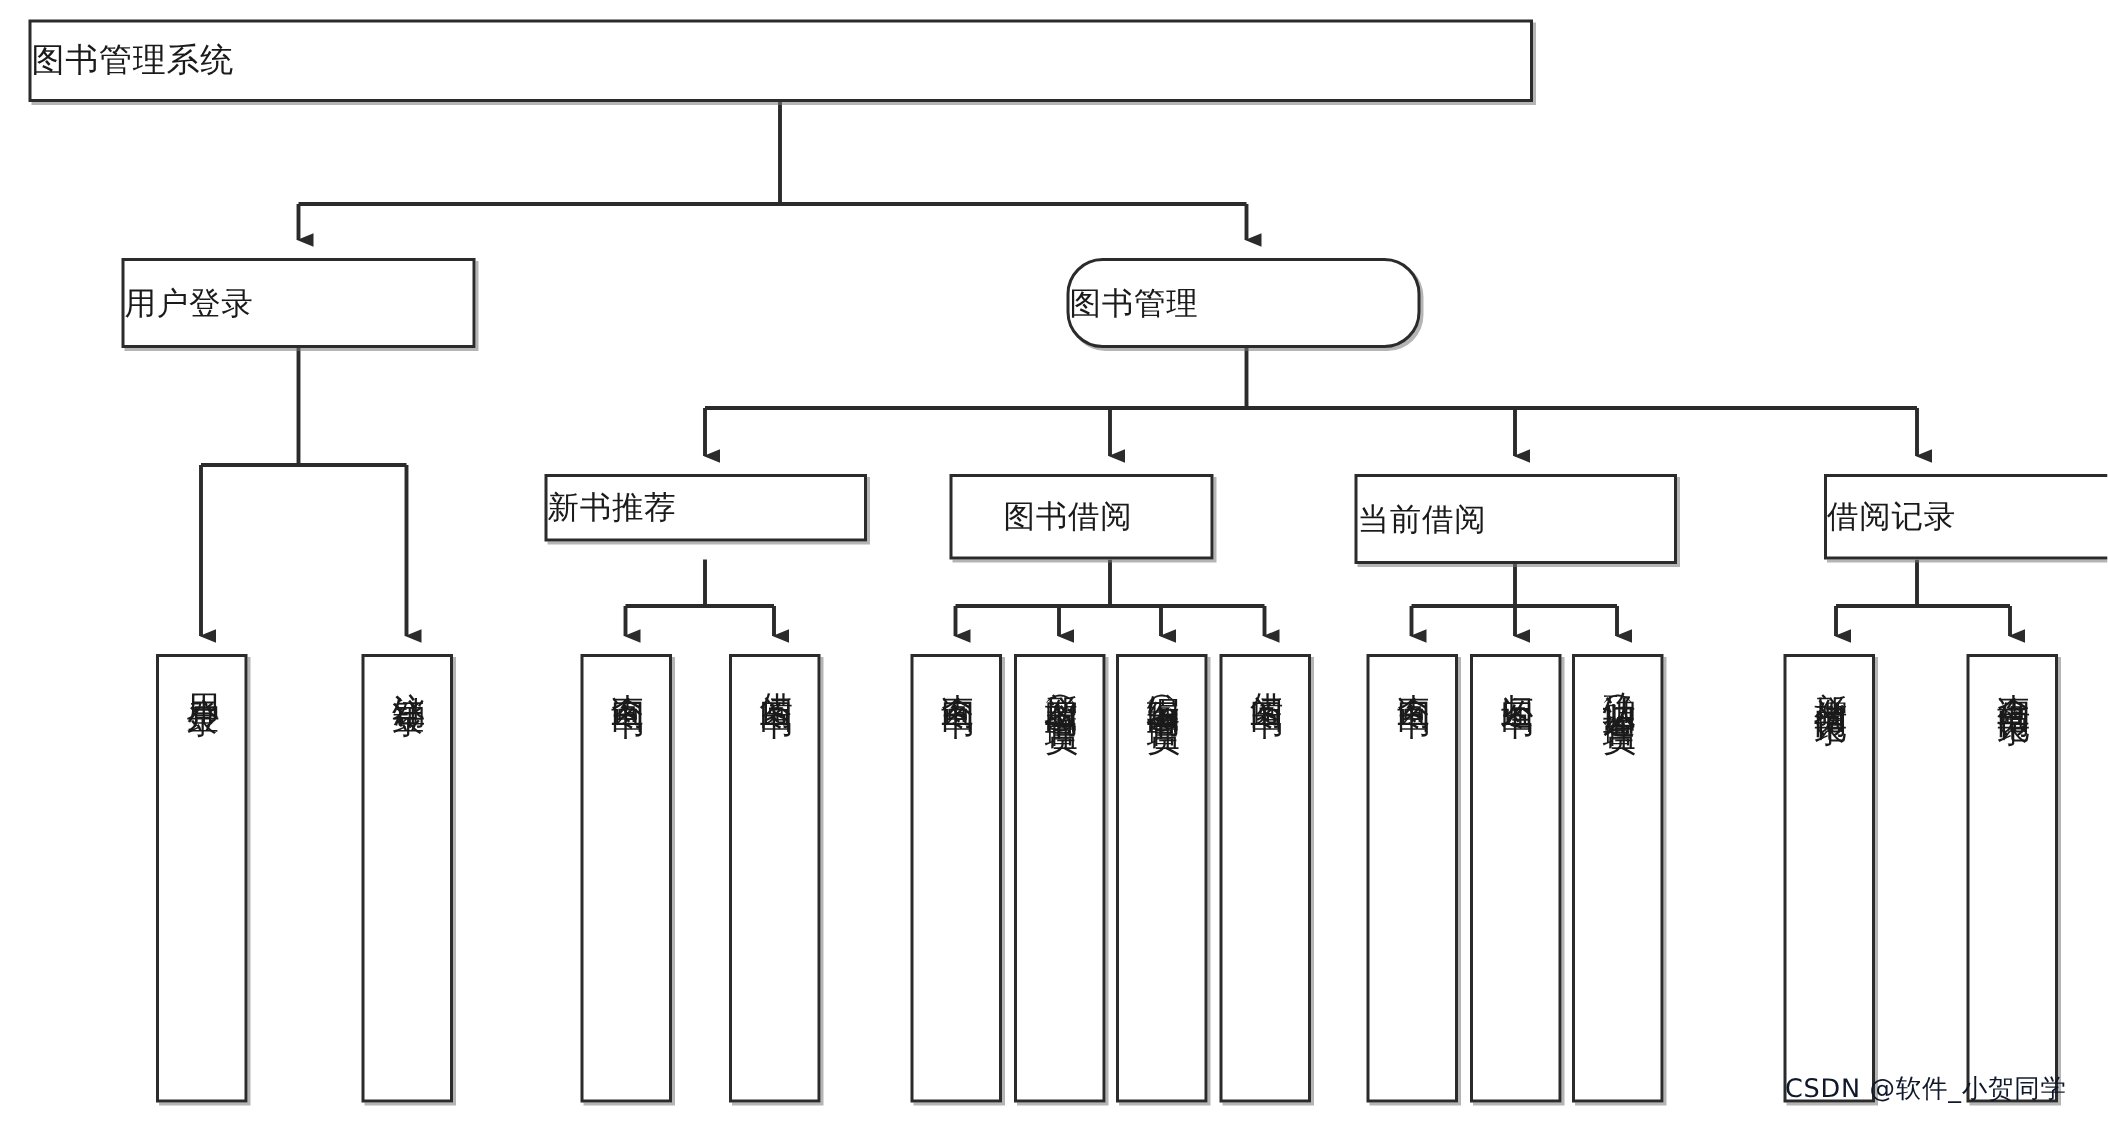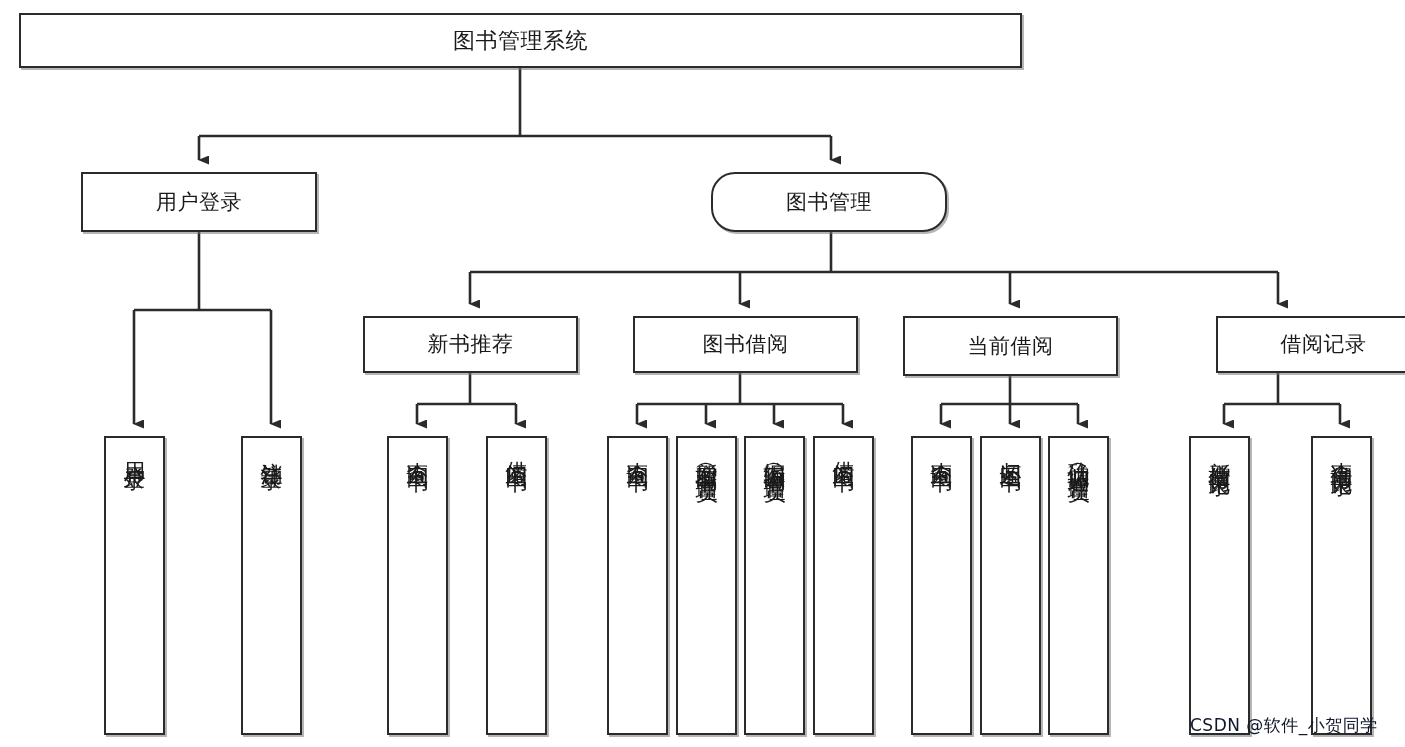--- a/index.html
+++ b/index.html
@@ -27,21 +27,20 @@
     pointer-events: none;
   }
   .node {
     position: absolute;
     box-sizing: border-box;
     background: #ffffff;
     border: 2px solid #2b2b2b;
     box-shadow: 2px 2px 0 0 rgba(120,120,120,0.55);
     display: flex;
     align-items: center;
-    justify-content: center;
     color: #1a1a1a;
     line-height: 1.16;
   }
   .node-label {
     display: block;
     text-align: center;
     white-space: pre;
   }
   
   .node.h .node-label {
@@ -139,24 +138,24 @@
     <span class="node-label">图书管理系统</span>
   </div>
 
   <div class="node h" style="left:81px; top:172px; width:236px; height:60px;">
     <span class="node-label">用户登录</span>
   </div>
   <div class="node h" style="left:711px; top:172px; width:236px; height:60px;border-radius:24px;">
     <span class="node-label">图书管理</span>
   </div>
 
-  <div class="node h" style="left:363px; top:316px; width:215px; height:57px;">
+  <div class="node h" style="left:363px; top:316px; width:215px; height:45px;">
     <span class="node-label">新书推荐</span>
   </div>
-  <div class="node h" style="left:633px; top:316px; width:225px; height:57px;">
+  <div class="node h" style="left:633px; top:316px; width:176px; height:57px;padding-left:34px;">
     <span class="node-label">图书借阅</span>
   </div>
   <div class="node h" style="left:903px; top:316px; width:215px; height:60px;">
     <span class="node-label">当前借阅</span>
   </div>
   <div class="node h" style="left:1171px; top:316px; width:215px; height:57px;margin-left:45px;">
     <span class="node-label">借阅记录</span>
   </div>
 
   <div class="node v" style="left:104px; top:436px; width:61px; height:299px;">

